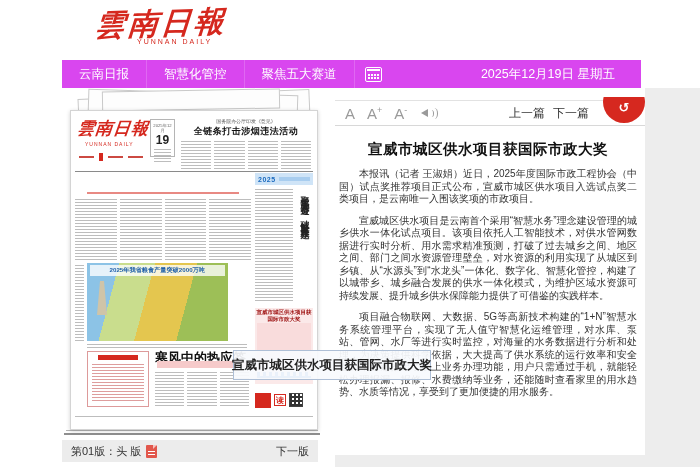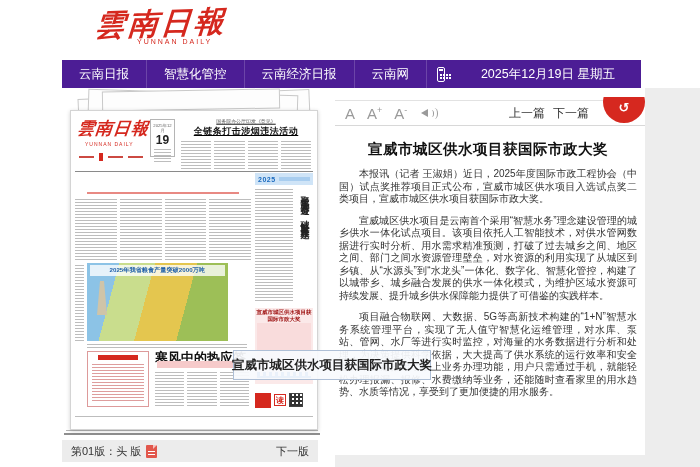--- a/index.html
+++ b/index.html
@@ -19,21 +19,21 @@
     font-family:"DejaVu Serif","Liberation Serif",serif;
     font-weight:bold;font-style:italic;font-size:30px;line-height:34px;
     color:#d5281e;letter-spacing:3px;transform:skewX(-6deg) rotate(-2deg);
     white-space:nowrap;
   }
   .logo-en{font-size:7px;color:#d5281e;letter-spacing:2px;margin-left:42px;margin-top:-2px;}
 
   
   .nav-bar{
     position:absolute;left:62px;top:60px;width:579px;height:28px;
-    background:#4c1d95;display:flex;align-items:center;color:#fff;
+    background:#d946ef;display:flex;align-items:center;color:#fff;
     font-size:12.5px;
   }
   .nav-item{padding:0 17px;height:28px;display:flex;align-items:center;cursor:pointer;border-right:1px solid rgba(255,255,255,0.18);white-space:nowrap;}
   .nav-spacer{flex:1;}
   .cal{width:15px;height:13px;border:1.5px solid #fff;border-radius:2px;position:relative;margin:0 10px;}
   .cal::before{content:"";position:absolute;left:1px;top:1px;right:1px;height:2px;background:#fff;}
   .cal::after{content:"";position:absolute;left:2px;top:6px;width:2px;height:2px;background:#fff;
     box-shadow:3px 0 #fff,6px 0 #fff,9px 0 #fff,0 3px #fff,3px 3px #fff,6px 3px #fff,9px 3px #fff;}
   .nav-date{padding:0 26px;white-space:nowrap;}
 
@@ -56,21 +56,21 @@
     font-family:"DejaVu Serif","Liberation Serif",serif;font-weight:bold;font-style:italic;
     font-size:17px;color:#d5281e;letter-spacing:1px;transform:skewX(-6deg);white-space:nowrap;}
   .p-logo-en{left:14px;top:30px;font-size:5px;color:#d5281e;letter-spacing:1px;}
   .p-slogan{left:8px;top:42px;width:64px;height:8px;display:flex;gap:5px;align-items:center;}
   .p-slogan b{position:static;display:block;width:15px;height:2.5px;background:#cc4a42;}
   .p-slogan .seal{position:static;width:4px;height:8px;background:#d5281e;}
   .p-date{left:79px;top:8px;width:25px;height:38px;border:1px solid #b5b5b5;text-align:center;padding-top:2px;}
   .p-date-m{position:static;display:block;font-size:5px;color:#666;transform:scale(0.85);}
   .p-date-d{position:static;display:block;font-size:12px;font-weight:bold;color:#222;line-height:13px;}
   .p-date-l{position:static;display:block;margin:2px auto 0;width:17px;height:14px;}
-  .p-topnews{left:110px;top:7px;width:130px;height:50px;text-decoration:underline;}
+  .p-topnews{left:110px;top:7px;width:130px;height:50px;}
   .p-kicker{position:static;display:block;text-align:center;font-size:5.5px;color:#555;transform:scale(0.9);}
   .p-headline-top{position:static;display:block;text-align:center;font-size:9px;font-weight:bold;color:#111;letter-spacing:0.5px;white-space:nowrap;}
   .p-topnews .cols{position:static;margin-top:3px;height:28px;}
   .p-rule{left:4px;top:60px;width:238px;height:0;border-top:1px solid #8a8a8a;}
   .p-main-h{left:4px;top:64px;width:178px;text-align:center;font-size:13px;font-weight:bold;color:#1a1a1a;letter-spacing:3px;white-space:nowrap;}
   .p-sub-red{left:16px;top:81px;width:152px;height:2px;background:#d5281e;opacity:0.55;}
   .p-cols-main{left:4px;top:88px;width:176px;height:62px;}
   .p-colnarrow{left:4px;top:154px;width:9px;height:76px;}
   .p-photo{left:16px;top:152px;width:141px;height:78px;
     background:linear-gradient(105deg,#8cc3e6 0 20%,#c9dd8d 20% 42%,#e4c64f 42% 68%,#9dbf57 68% 100%);}
@@ -155,22 +155,21 @@
 <div class="gutter-bottom"></div>
 
 <div class="site-logo">
   <div class="logo-cn">雲南日報</div>
   <div class="logo-en">YUNNAN DAILY</div>
 </div>
 
 <div class="nav-bar">
   <div class="nav-item">云南日报</div>
   <div class="nav-item">智慧化管控</div>
-  <div class="nav-item">云南经济日报</div>
-  <div class="nav-item">云南网</div>
+  <div class="nav-item">聚焦五大赛道</div>
   <div class="cal"></div>
   <div class="nav-spacer"></div>
   <div class="nav-date">2025年12月19日 星期五</div>
 </div>
 
 <div class="sheet s1"></div>
 <div class="sheet s2"></div>
 <div class="sheet s3"></div>
 
 <div class="paper">
@@ -266,18 +265,18 @@
   <span class="pn-link">上一篇</span>
   <span class="pn-link last">下一篇</span>
   <span class="back-badge">
     <span class="circle"></span>
     <span class="arrow">↺</span>
   </span>
 </div>
 
 <div class="article">
   <div class="article-title">宣威市城区供水项目获国际市政大奖</div>
-  <p>本报讯（记者 王淑娟）近日，2025年度国际市政工程协会（中国）试点奖推荐项目正式公布，宣威市城区供水项目入选试点奖二类项目，宣威市城区供水项目获国际市政大奖。</p>
+  <p>本报讯（记者 王淑娟）近日，2025年度国际市政工程协会（中国）试点奖推荐项目正式公布，宣威市城区供水项目入选试点奖二类项目，是云南唯一入围该奖项的市政项目。</p>
   <p>宣威城区供水项目是云南首个采用“智慧水务”理念建设管理的城乡供水一体化试点项目。该项目依托人工智能技术，对供水管网数据进行实时分析、用水需求精准预测，打破了过去城乡之间、地区之间、部门之间水资源管理壁垒，对水资源的利用实现了从城区到乡镇、从“水源头”到“水龙头”一体化、数字化、智慧化管控，构建了以城带乡、城乡融合发展的供水一体化模式，为维护区域水资源可持续发展、提升城乡供水保障能力提供了可借鉴的实践样本。</p>
   <p>项目融合物联网、大数据、5G等高新技术构建的“1+N”智慧水务系统管理平台，实现了无人值守智慧化运维管理，对水库、泵站、管网、水厂等进行实时监控，对海量的水务数据进行分析和处理，为决策提供科学依据，大大提高了供水系统的运行效率和安全性。平台还推出了线上业务办理功能，用户只需通过手机，就能轻松办理报漏、报修、水费缴纳等业务，还能随时查看家里的用水趋势、水质等情况，享受到了更加便捷的用水服务。</p>
 </div>
 
 <div class="tooltip">宣威市城区供水项目获国际市政大奖</div>
 
 </body></html>

